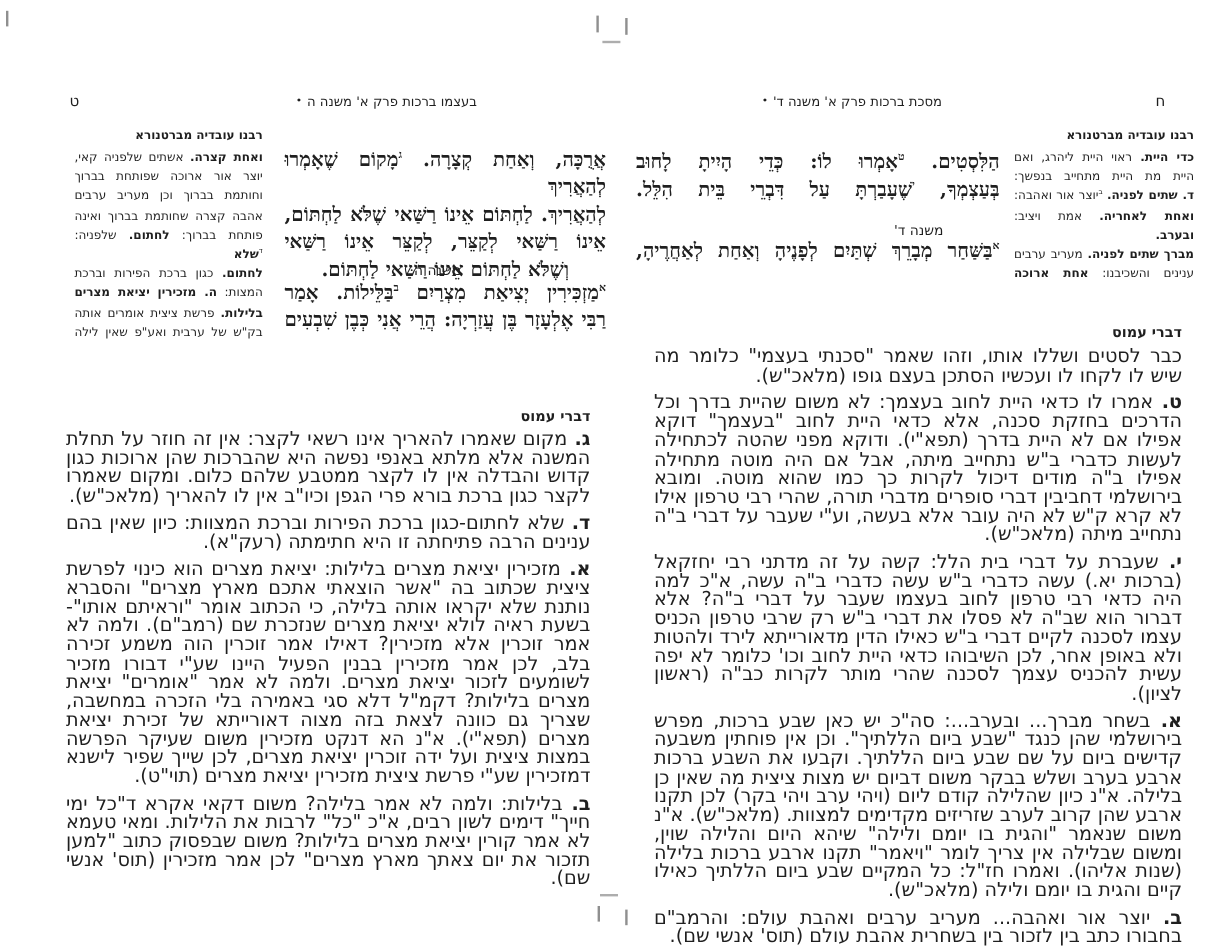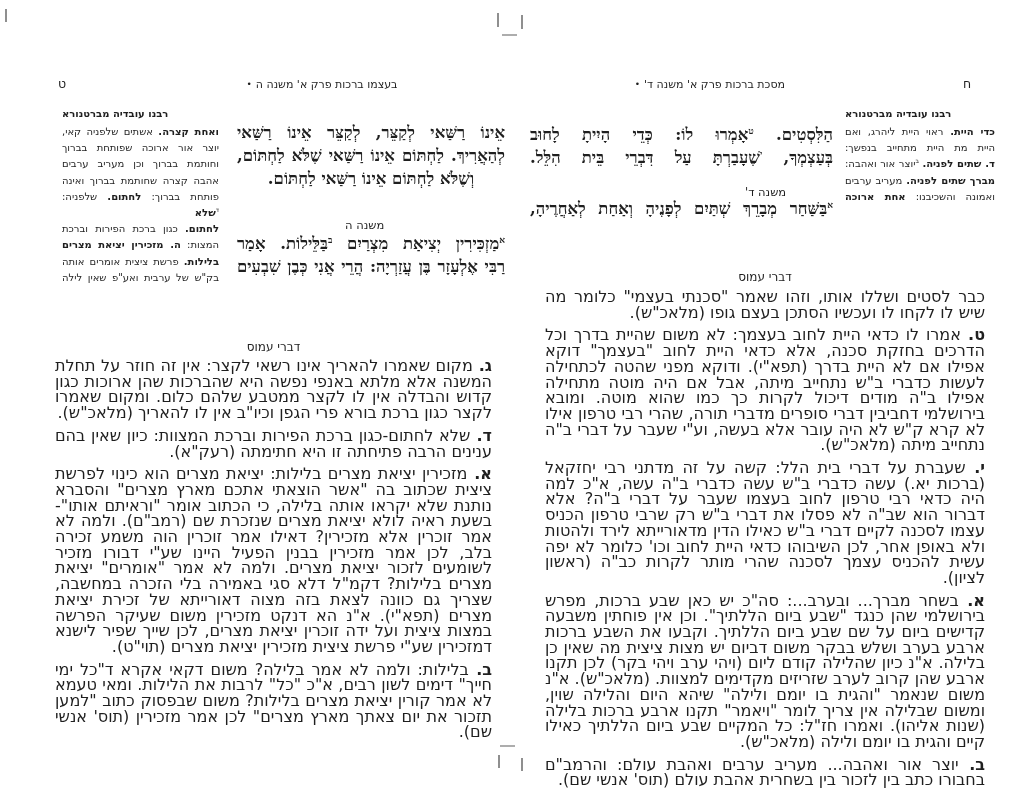--- a/index.html
+++ b/index.html
@@ -13,26 +13,26 @@
   
   .mish{font-family:"DejaVu Serif",serif;font-weight:bold;font-size:16.5px;line-height:23px;}
   .mish sup{font-size:0.55em;line-height:0;}
   
   .tl{text-align:justify;text-align-last:justify;}
   .tl.c{text-align:center;text-align-last:center;}
   .b{font-weight:bold;}
   
   .bart{font-size:10px;line-height:16.2px;}
   .bart sup{font-size:0.6em;line-height:0;}
-  .bart-title{font-size:10px;font-weight:bold;text-align:left;}
+  .bart-title{font-size:10px;font-weight:bold;text-align:right;}
   
   .com{font-size:16px;line-height:15.7px;text-align:justify;}
   .com .par{margin-bottom:7px;}
   .com .lead{font-weight:bold;}
-  .sect-title{font-size:12px;font-weight:normal;text-align:center;}
+  .sect-title{font-size:12px;font-weight:bold;}
   .hdr{font-size:11px;white-space:nowrap;}
   .hdr .bullet{font-size:9px;margin:0 4px 0 0;vertical-align:1px;}
   .pnum{font-size:12.5px;}
   .mhead{font-size:11.5px;white-space:nowrap;}
   .mark{position:absolute;background:#8f8f8f;}
   .mark.light{background:#adadad;}
 </style>
 </head>
 <body>
 
@@ -57,43 +57,45 @@
   <div class="abs rtl mhead" style="left:745px;top:185px">משנה ד'</div>
   <div class="abs rtl mish" style="left:530px;top:197px;width:303px">
       <div class="tl"><sup>א</sup><span>בַּשַּׁחַר מְבָרֵךְ שְׁתַּיִם לְפָנֶיהָ וְאַחַת לְאַחֲרֶיהָ,</span></div>
     </div>
 
   <div class="abs rtl bart-title" style="left:845px;top:108px;width:150px">רבנו עובדיה מברטנורא</div>
   <div class="abs rtl bart" style="left:845px;top:124px;width:150px">
       <div class="tl"><span class="b">כדי היית.</span><span> ראוי היית ליהרג, ואם</span></div>
       <div class="tl"><span>היית מת היית מתחייב בנפשך:</span></div>
       <div class="tl"><span class="b">ד. שתים לפניה.</span><span> </span><sup>ב</sup><span>יוצר אור ואהבה:</span></div>
+      <div class="tl"><span class="b">ואחת לאחריה.</span><span> אמת ויציב: </span><span class="b">ובערב.</span></div>
       <div class="tl"><span class="b">מברך שתים לפניה.</span><span> מעריב ערבים</span></div>
-      <div class="tl"><span>ואמונה והשכיבנו: </span><span class="b">אחת ארוכה</span></div>
+      <div class="tl"><span>ענינים והשכיבנו: </span><span class="b">אחת ארוכה</span></div>
     </div>
 
   <div class="abs rtl sect-title" style="left:545px;top:270px;width:440px">דברי עמוס</div>
   <div class="abs rtl com" style="left:545px;top:289px;width:440px">
       <div class="par"><span>כבר לסטים ושללו אותו, וזהו שאמר "סכנתי בעצמי" כלומר מה שיש לו לקחו לו ועכשיו הסתכן בעצם גופו (מלאכ"ש).</span></div>
       <div class="par"><span class="lead">ט.&nbsp;</span><span>אמרו לו כדאי היית לחוב בעצמך: לא משום שהיית בדרך וכל הדרכים בחזקת סכנה, אלא כדאי היית לחוב "בעצמך" דוקא אפילו אם לא היית בדרך (תפא"י). ודוקא מפני שהטה לכתחילה לעשות כדברי ב"ש נתחייב מיתה, אבל אם היה מוטה מתחילה אפילו ב"ה מודים דיכול לקרות כך כמו שהוא מוטה. ומובא בירושלמי דחביבין דברי סופרים מדברי תורה, שהרי רבי טרפון אילו לא קרא ק"ש לא היה עובר אלא בעשה, וע"י שעבר על דברי ב"ה נתחייב מיתה (מלאכ"ש).</span></div>
       <div class="par"><span class="lead">י.&nbsp;</span><span>שעברת על דברי בית הלל: קשה על זה מדתני רבי יחזקאל (ברכות יא.) עשה כדברי ב"ש עשה כדברי ב"ה עשה, א"כ למה היה כדאי רבי טרפון לחוב בעצמו שעבר על דברי ב"ה? אלא דברור הוא שב"ה לא פסלו את דברי ב"ש רק שרבי טרפון הכניס עצמו לסכנה לקיים דברי ב"ש כאילו הדין מדאורייתא לירד ולהטות ולא באופן אחר, לכן השיבוהו כדאי היית לחוב וכו' כלומר לא יפה עשית להכניס עצמך לסכנה שהרי מותר לקרות כב"ה (ראשון לציון).</span></div>
       <div class="par"><span class="lead">א.&nbsp;</span><span>בשחר מברך... ובערב...: סה"כ יש כאן שבע ברכות, מפרש בירושלמי שהן כנגד "שבע ביום הללתיך". וכן אין פוחתין משבעה קדישים ביום על שם שבע ביום הללתיך. וקבעו את השבע ברכות ארבע בערב ושלש בבקר משום דביום יש מצות ציצית מה שאין כן בלילה. א"נ כיון שהלילה קודם ליום (ויהי ערב ויהי בקר) לכן תקנו ארבע שהן קרוב לערב שזריזים מקדימים למצוות. (מלאכ"ש). א"נ משום שנאמר "והגית בו יומם ולילה" שיהא היום והלילה שוין, ומשום שבלילה אין צריך לומר "ויאמר" תקנו ארבע ברכות בלילה (שנות אליהו). ואמרו חז"ל: כל המקיים שבע ביום הללתיך כאילו קיים והגית בו יומם ולילה (מלאכ"ש).</span></div>
       <div class="par"><span class="lead">ב.&nbsp;</span><span>יוצר אור ואהבה... מעריב ערבים ואהבת עולם: והרמב"ם בחבורו כתב בין לזכור בין בשחרית אהבת עולם (תוס' אנשי שם).</span></div>
     </div>
 </div>
 
 <div>
   <div class="abs pnum" style="left:58px;top:76px">ט</div>
   <div class="abs hdr rtl" style="left:227px;top:78px;width:190px;text-align:center">
     <span>בעצמו ברכות פרק א' משנה ה</span><span class="bullet">•</span>
   </div>
 
   <div class="abs rtl mish" style="left:237px;top:121px;width:268px">
+      <div class="tl"><span>אֲרֻכָּה, וְאַחַת קְצָרָה. </span><sup>ג</sup><span>מָקוֹם שֶׁאָמְרוּ לְהַאֲרִיךְ</span></div>
+      <div class="tl"><span>לְהַאֲרִיךְ. לַחְתּוֹם אֵינוֹ רַשַּׁאי שֶׁלֹּא לַחְתּוֹם,</span></div>
       <div class="tl"><span>אֵינוֹ רַשַּׁאי לְקַצֵּר, לְקַצֵּר אֵינוֹ רַשַּׁאי</span></div>
-      <div class="tl"><span>לְהַאֲרִיךְ. לַחְתּוֹם אֵינוֹ רַשַּׁאי שֶׁלֹּא לַחְתּוֹם,</span></div>
       <div class="tl c"><span>וְשֶׁלֹּא לַחְתּוֹם אֵינוֹ רַשַּׁאי לַחְתּוֹם.</span></div>
     </div>
   <div class="abs rtl mhead" style="left:345px;top:218px">משנה ה</div>
   <div class="abs rtl mish" style="left:237px;top:232px;width:268px">
       <div class="tl"><sup>א</sup><span>מַזְכִּירִין יְצִיאַת מִצְרַיִם </span><sup>ב</sup><span>בַּלֵּילוֹת. אָמַר</span></div>
       <div class="tl"><span>רַבִּי אֶלְעָזָר בֶּן עֲזַרְיָה: הֲרֵי אֲנִי כְּבֶן שִׁבְעִים</span></div>
     </div>
 
   <div class="abs rtl bart-title" style="left:62px;top:108px;width:157px">רבנו עובדיה מברטנורא</div>
   <div class="abs rtl bart" style="left:62px;top:124px;width:157px">

